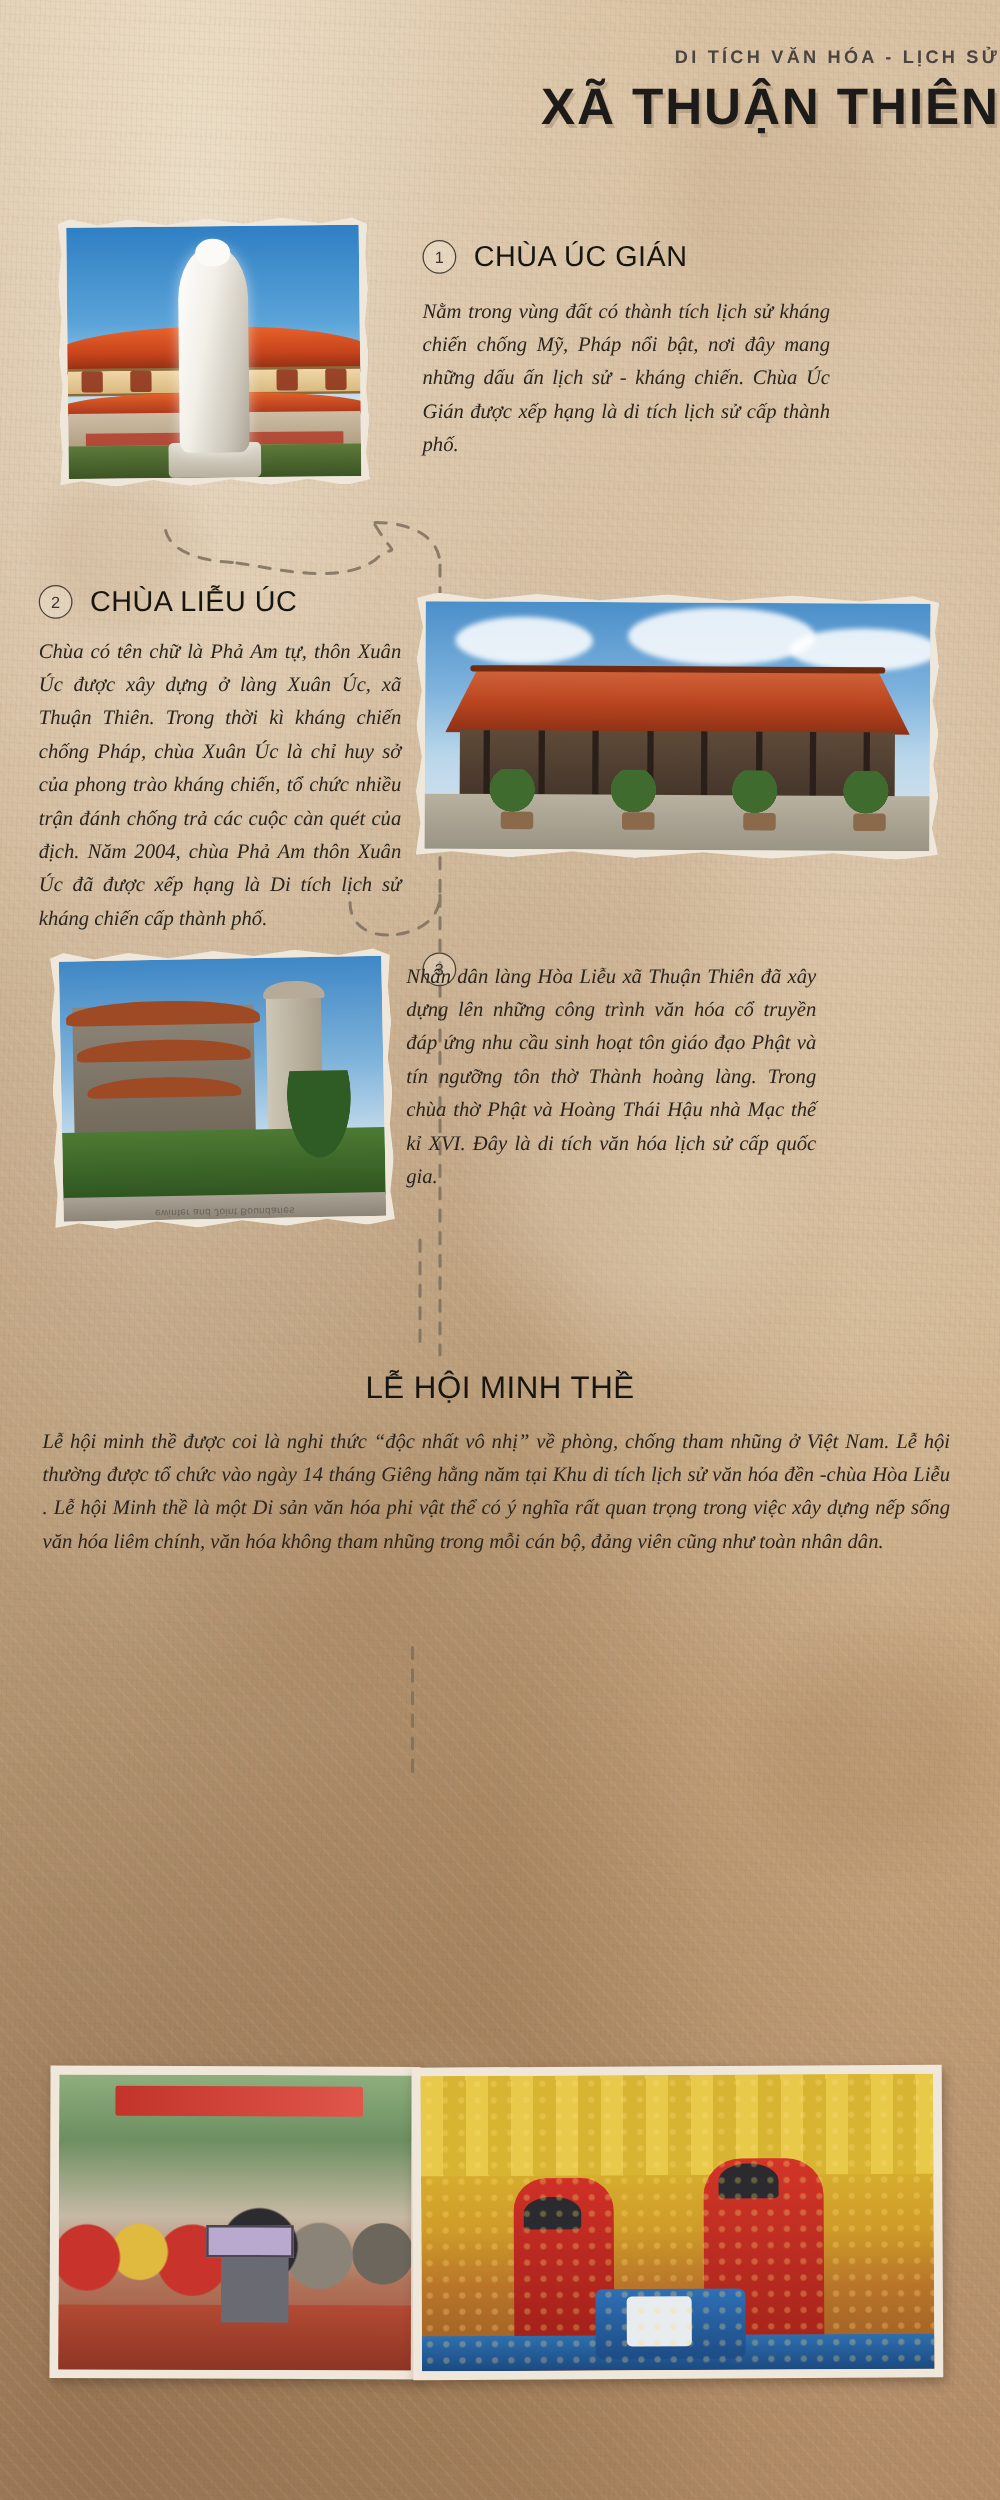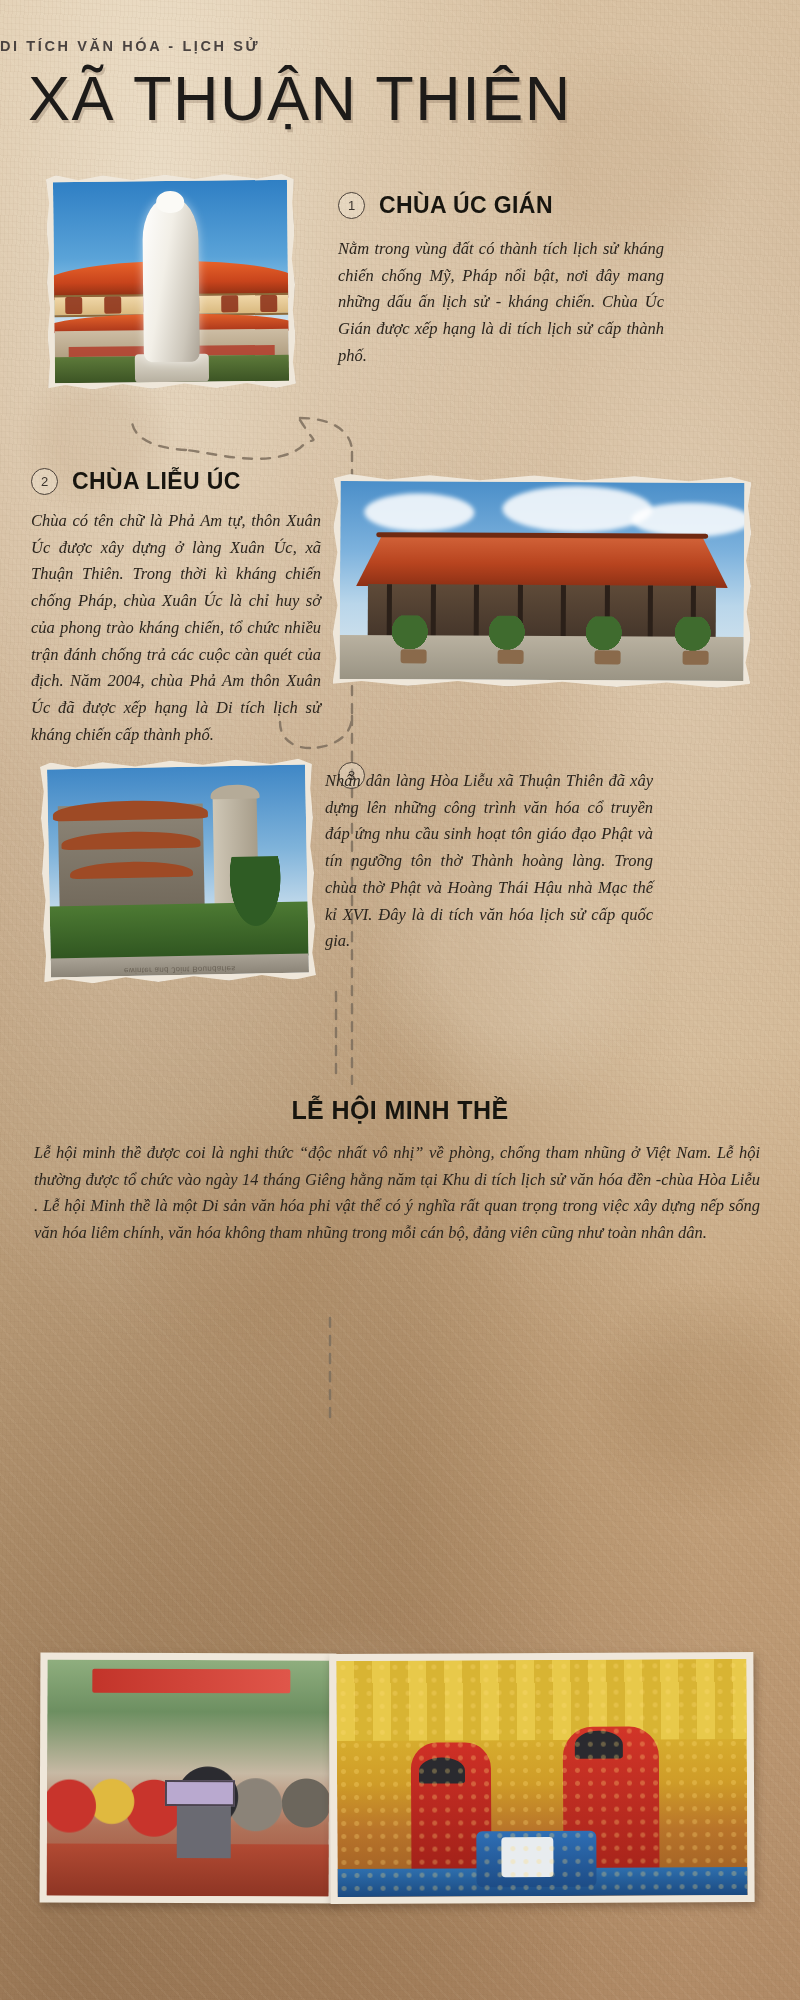--- a/index.html
+++ b/index.html
@@ -44,33 +44,33 @@
     background-image:
       radial-gradient(circle at 12% 22%, rgba(150,110,70,.22) 0 40px, rgba(0,0,0,0) 80px),
       radial-gradient(circle at 78% 8%, rgba(160,120,78,.18) 0 60px, rgba(0,0,0,0) 120px),
       radial-gradient(circle at 64% 48%, rgba(255,248,232,.30) 0 70px, rgba(0,0,0,0) 150px),
       radial-gradient(circle at 30% 62%, rgba(150,108,66,.20) 0 55px, rgba(0,0,0,0) 130px),
       radial-gradient(circle at 88% 70%, rgba(120,86,50,.24) 0 50px, rgba(0,0,0,0) 120px),
       radial-gradient(circle at 44% 88%, rgba(255,246,228,.22) 0 60px, rgba(0,0,0,0) 140px);
   }
 
   
-  .header { position: absolute; top: 38px; left: 0; width: 800px; text-align: left; }
+  .header { position: absolute; top: 38px; left: 0; width: 800px; text-align: right; }
   .eyebrow {
     font-family: "Liberation Sans", sans-serif;
     font-size: 14.5px;
     letter-spacing: 2.6px;
     font-weight: 700;
     color: #4a4340;
   }
   .maintitle {
     margin-top: 8px;
     font-family: "Liberation Sans", sans-serif;
-    font-weight: 400;
-    font-size: 63px;
+    font-weight: 700;
+    font-size: 41px;
     letter-spacing: 1.5px;
     color: #1d1b19;
     text-shadow: 2px 3px 0 rgba(90,70,50,.22);
     padding-left: 28px;
   }
 
   
   .path { position: absolute; inset: 0; pointer-events: none; }
 
   
@@ -189,21 +189,21 @@
   .sec-head { position: absolute; display: flex; align-items: center; gap: 14px; }
   .num-badge {
     width: 27px; height: 27px; border-radius: 50%;
     border: 1.6px solid #4a4038;
     display: flex; align-items: center; justify-content: center;
     font-family: "Liberation Sans", sans-serif; font-size: 13px; color: #3a332c;
     background: rgba(255,250,240,.25);
   }
   .sec-title {
     font-family: "Liberation Sans", sans-serif;
-    font-weight: 700; font-size: 23px; letter-spacing: .4px;
+    font-weight: 400; font-size: 23px; letter-spacing: .4px;
     color: #17150f;
   }
   .sec-body {
     position: absolute;
     font-family: "Liberation Serif", serif;
     font-style: italic;
     font-size: 16.5px;
     line-height: 1.62;
     color: #2a241d;
     text-align: justify;

